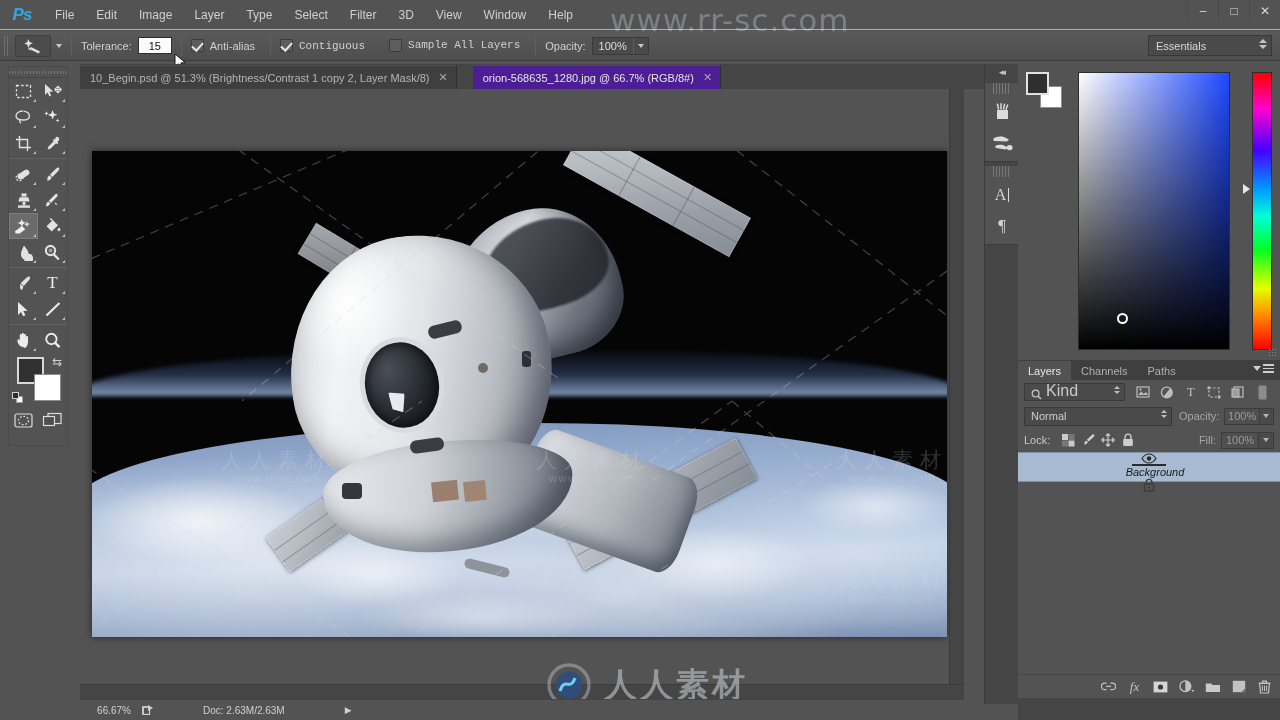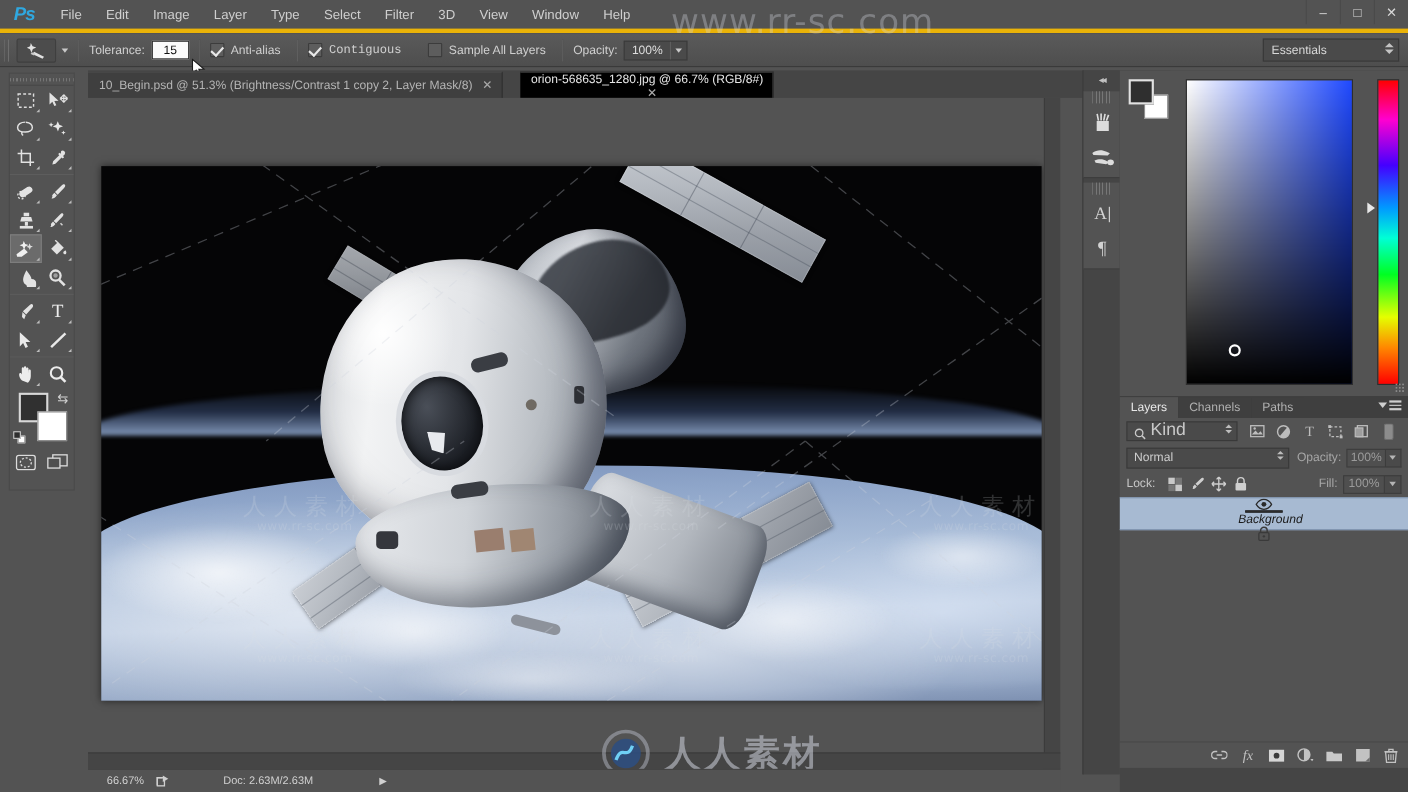--- a/index.html
+++ b/index.html
@@ -2,21 +2,21 @@
 <html><head>
 <meta charset="utf-8">
 <style>
   * { box-sizing: border-box; margin:0; padding:0; }
   html,body { width:1280px; height:720px; overflow:hidden; background:#535353;
     font-family:"Liberation Sans", sans-serif; -webkit-font-smoothing:antialiased; }
   body { position:relative; color:#d4d4d4; font-size:11px; }
 
   
   #menubar { position:absolute; left:0; top:0; width:1280px; height:30px;
-    background:#535353; border-bottom:4px solid #eab308; display:flex; align-items:center; }
+    background:#535353; border-bottom:1px solid #eab308; display:flex; align-items:center; }
   #ps-logo { width:44px; height:30px; display:flex; align-items:center; justify-content:center;
     font-weight:bold; font-size:17px; color:#2fa8e0; letter-spacing:-1px; font-style:italic; }
   .menu-item { padding:0 11px; height:30px; line-height:30px; font-size:12px; color:#cfcfcf; cursor:default; }
   #win-ctrls { position:absolute; right:0; top:0; height:22px; display:flex; }
   .wbtn { width:31px; height:22px; display:flex; align-items:center; justify-content:center;
     color:#d9d9d9; font-size:12px; border-left:1px solid #4a4a4a; }
 
   
   #optbar { position:absolute; left:0; top:31px; width:1280px; height:30px;
     background:#545454; border-bottom:1px solid #3a3a3a; display:flex; align-items:center;
@@ -74,21 +74,21 @@
   #sw-def .b { position:absolute; left:4px; top:4px; width:7px;height:7px;background:#fff;border:1px solid #9a9a9a; }
   .botrow { display:flex; }
   .botcell { width:29px; height:26px; display:flex; align-items:center; justify-content:center; }
 
   
   #tabstrip { position:absolute; left:80px; top:64px; width:984px; height:25px;
     background:#454545; display:flex; align-items:flex-end;gap:16px; }
   .dtab { height:24px; display:flex; align-items:center; padding:0 8px 0 10px;
     font-size:11px; color:#b4b4b4; background:#3f3f3f; border-right:1px solid #2f2f2f;
     border-top:1px solid #4d4d4d; }
-  .dtab.active { background:#000000; color:#e6e6e6;flex-direction:column; }
+  .dtab.active { background:#4c1d95; color:#e6e6e6; }
   .dtab .x { margin-left:9px; font-size:11px; color:#a8a8a8; }
 
   
   #docarea { position:absolute; left:80px; top:89px; width:884px; height:610px;
     background:#535353; overflow:hidden; }
   #canvas-shadow { position:absolute; left:12px; top:62px; width:855px; height:486px;
     box-shadow:0 0 7px rgba(0,0,0,.55); }
   #canvas { position:absolute; left:0; top:0; width:855px; height:486px; overflow:hidden;
     background:#050506; }
   .vscroll { position:absolute; right:0; top:0; width:15px; height:610px; background:#454545;
@@ -291,21 +291,21 @@
     <span class="opt-label">Anti-alias</span>
   </div>
 
   <div class="opt-sep"></div>
   <div style="display:flex;align-items:center;font-family:Liberation Mono, monospace;">
     <div class="opt-cb on"></div>
     <span class="opt-label">Contiguous</span>
   </div>
 
   <div style="width:18px;"></div>
-  <div style="display:flex;align-items:flex-end;">
+  <div style="display:flex;align-items:flex-start;font-family:Liberation Mono, monospace;">
     <div class="opt-cb"></div>
     <span class="opt-label">Sample All Layers</span>
   </div>
 
   <div class="opt-sep"></div>
   <div class="opt-label">Opacity:</div>
   <div class="opt-combo">
     <span class="v">100%</span>
     <span class="arw">
       <i style="width:0;height:0;border-left:3.5px solid transparent;border-right:3.5px solid transparent;border-top:4px solid #c9c9c9;display:block;"></i>

